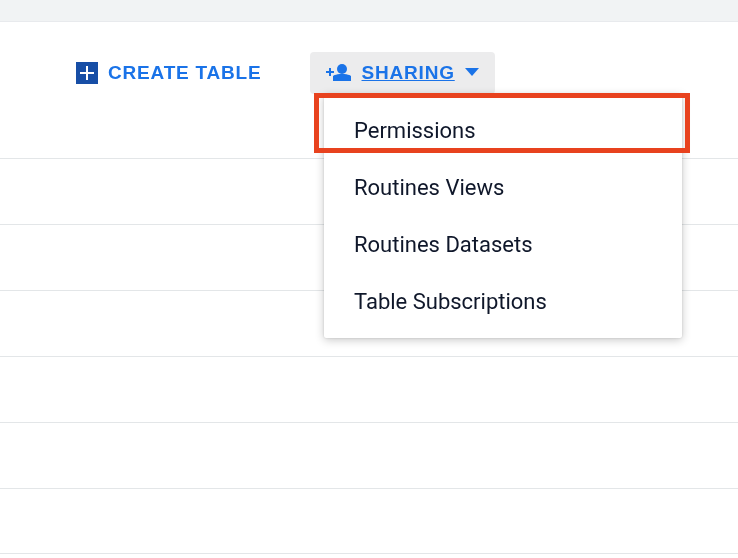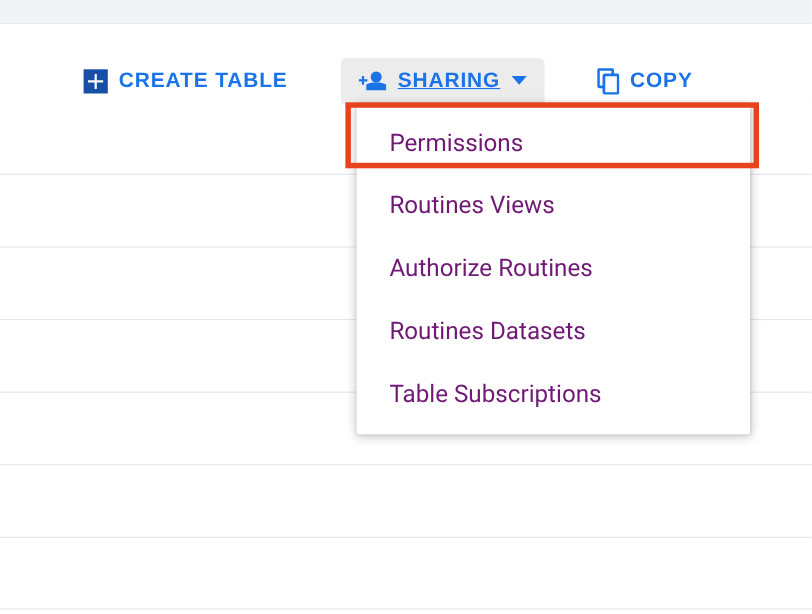--- a/index.html
+++ b/index.html
@@ -70,21 +70,21 @@
       left: 324px;
       width: 358px;
       background: #fff;
       box-shadow: 0 2px 10px rgba(0,0,0,0.22), 0 0 2px rgba(0,0,0,0.15);
       border-radius: 2px;
       padding: 8px 0;
       z-index: 2;
     }
     .menu-item {
       font-size: 22px;
-      color: #701a75;
+      color: #0f172a;
       padding: 16px 30px;
       cursor: pointer;
       font-weight: 400;
     }
     .highlight-box {
       position: absolute;
       top: 93px;
       left: 314px;
       width: 376px;
       height: 60px;
@@ -118,43 +118,33 @@
       </svg>
     </span>
     <span>Sharing</span>
     <span class="icon-dropdown">
       <svg width="14" height="10" viewBox="0 0 14 10" fill="#1a73e8">
           <path d="M0 0l7 8 7-8z"></path>
         </svg>
     </span>
   </button>
 
-  <button class="toolbar-button">
-    <span class="icon-copy">
-      <svg width="20" height="24" viewBox="0 0 20 24" fill="none" stroke="#1a73e8" stroke-width="2.5">
-        <rect x="1" y="1" width="13" height="16" rx="1"></rect>
-        <rect x="6" y="6" width="13" height="17" rx="1" fill="#fff"></rect>
-      </svg>
-    </span>
-    <span>Copy</span>
-  </button>
 
 </div>
 
 <div class="rows">
   <div class="row"></div>
   <div class="row"></div>
   <div class="row"></div>
   <div class="row"></div>
   <div class="row"></div>
   <div class="row"></div>
   <div class="row"></div>
 </div>
 
 <div class="menu">
   <div class="menu-item">Permissions</div>
   <div class="menu-item">Routines Views</div>
-  <div class="menu-item">Authorize Routines</div>
   <div class="menu-item">Routines Datasets</div>
   <div class="menu-item">Table Subscriptions</div>
 </div>
 
 <div class="highlight-box"></div>
 
 </body></html>

